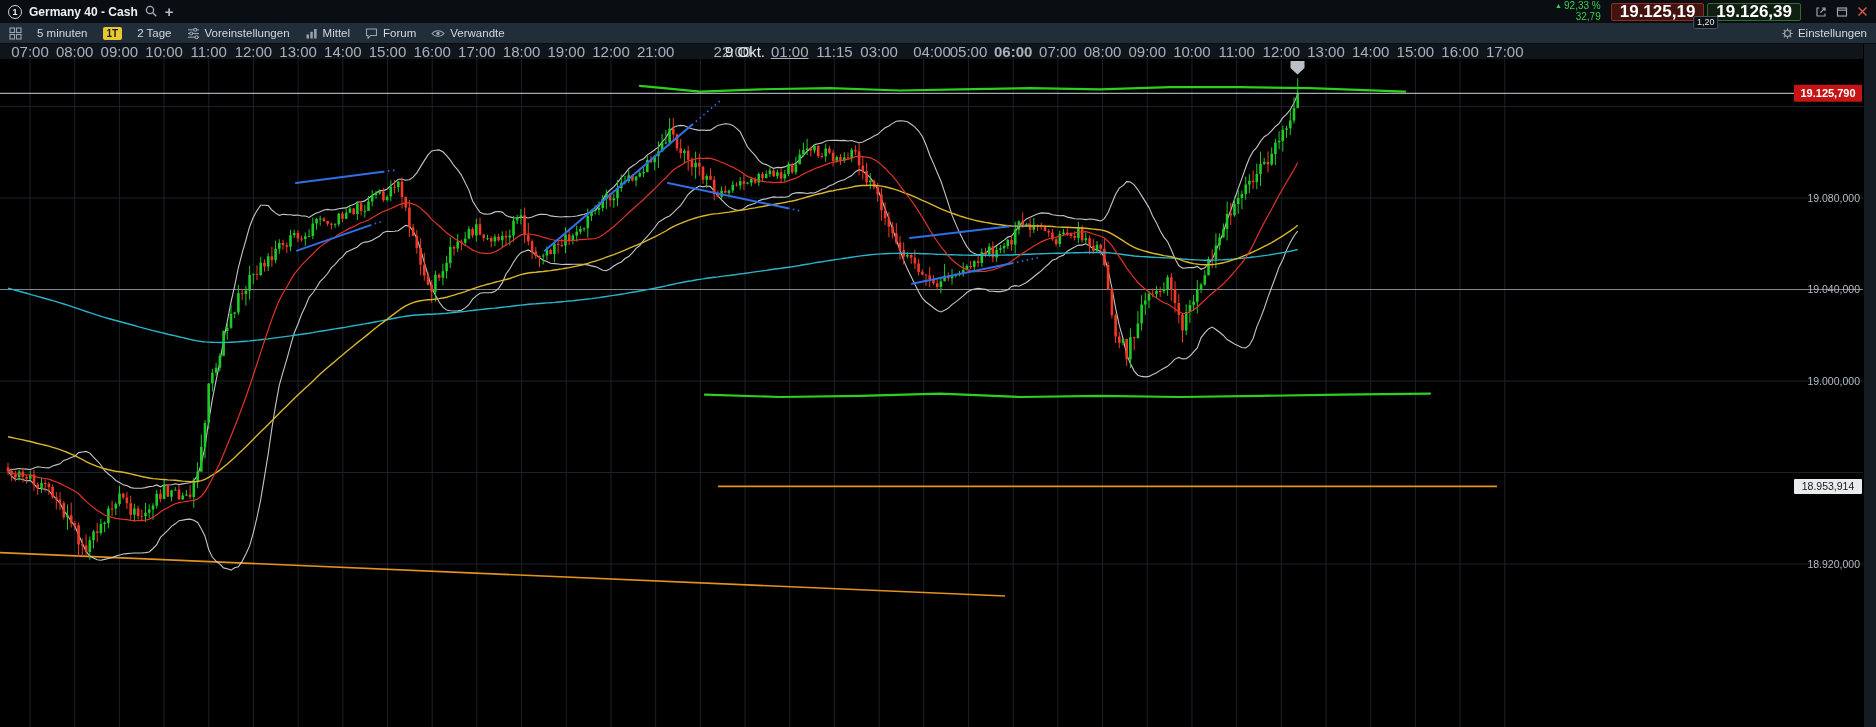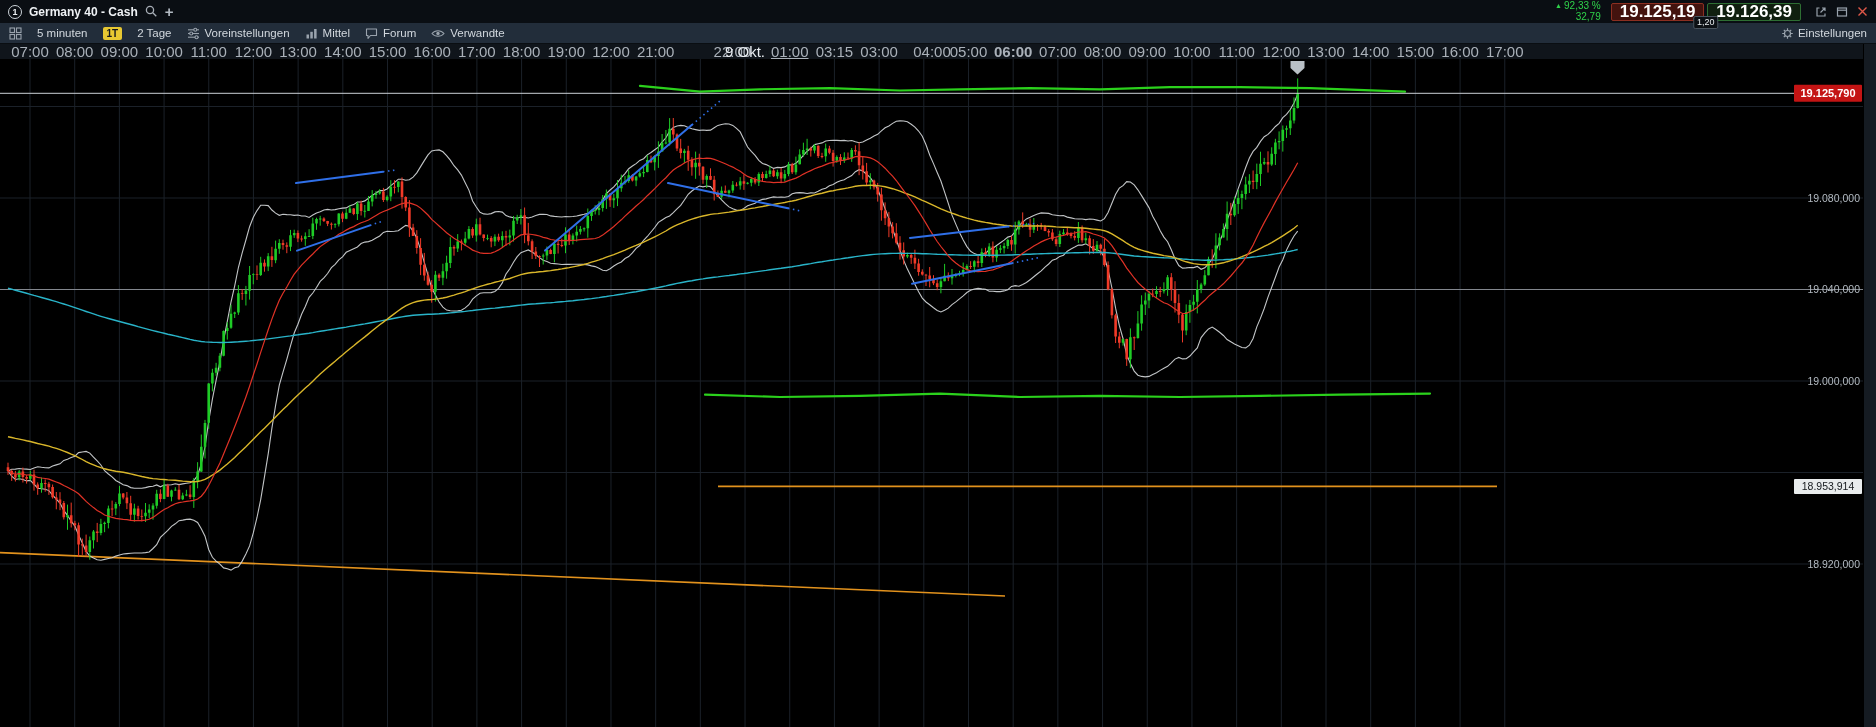--- a/index.html
+++ b/index.html
@@ -178,21 +178,21 @@
     <span class="tlabel" style="left: 387.52px;">15:00</span>
     <span class="tlabel" style="left: 432.21px;">16:00</span>
     <span class="tlabel" style="left: 476.9px;">17:00</span>
     <span class="tlabel" style="left: 521.59px;">18:00</span>
     <span class="tlabel" style="left: 566.28px;">19:00</span>
     <span class="tlabel" style="left: 610.97px;">12:00</span>
     <span class="tlabel" style="left: 655.66px;">21:00</span>
     <span class="tlabel" style="left: 700.35px; margin-left: 32px;">22:00</span>
     <span class="tlabel date" style="left: 745.04px;">9 Okt.</span>
     <span class="tlabel" style="left: 789.73px; text-decoration: underline;">01:00</span>
-    <span class="tlabel" style="left: 834.42px;">03:15</span>
+    <span class="tlabel" style="left: 834.42px;">11:15</span>
     <span class="tlabel" style="left: 879.11px;">03:00</span>
     <span class="tlabel" style="left: 932px;">04:00</span>
     <span class="tlabel" style="left: 968.49px;">05:00</span>
     <span class="tlabel" style="left: 1013.18px; font-weight: bold;">06:00</span>
     <span class="tlabel" style="left: 1057.87px;">07:00</span>
     <span class="tlabel" style="left: 1102.56px;">08:00</span>
     <span class="tlabel" style="left: 1147.25px;">09:00</span>
     <span class="tlabel" style="left: 1191.94px;">10:00</span>
     <span class="tlabel" style="left: 1236.63px;">11:00</span>
     <span class="tlabel" style="left: 1281.32px;">12:00</span>

